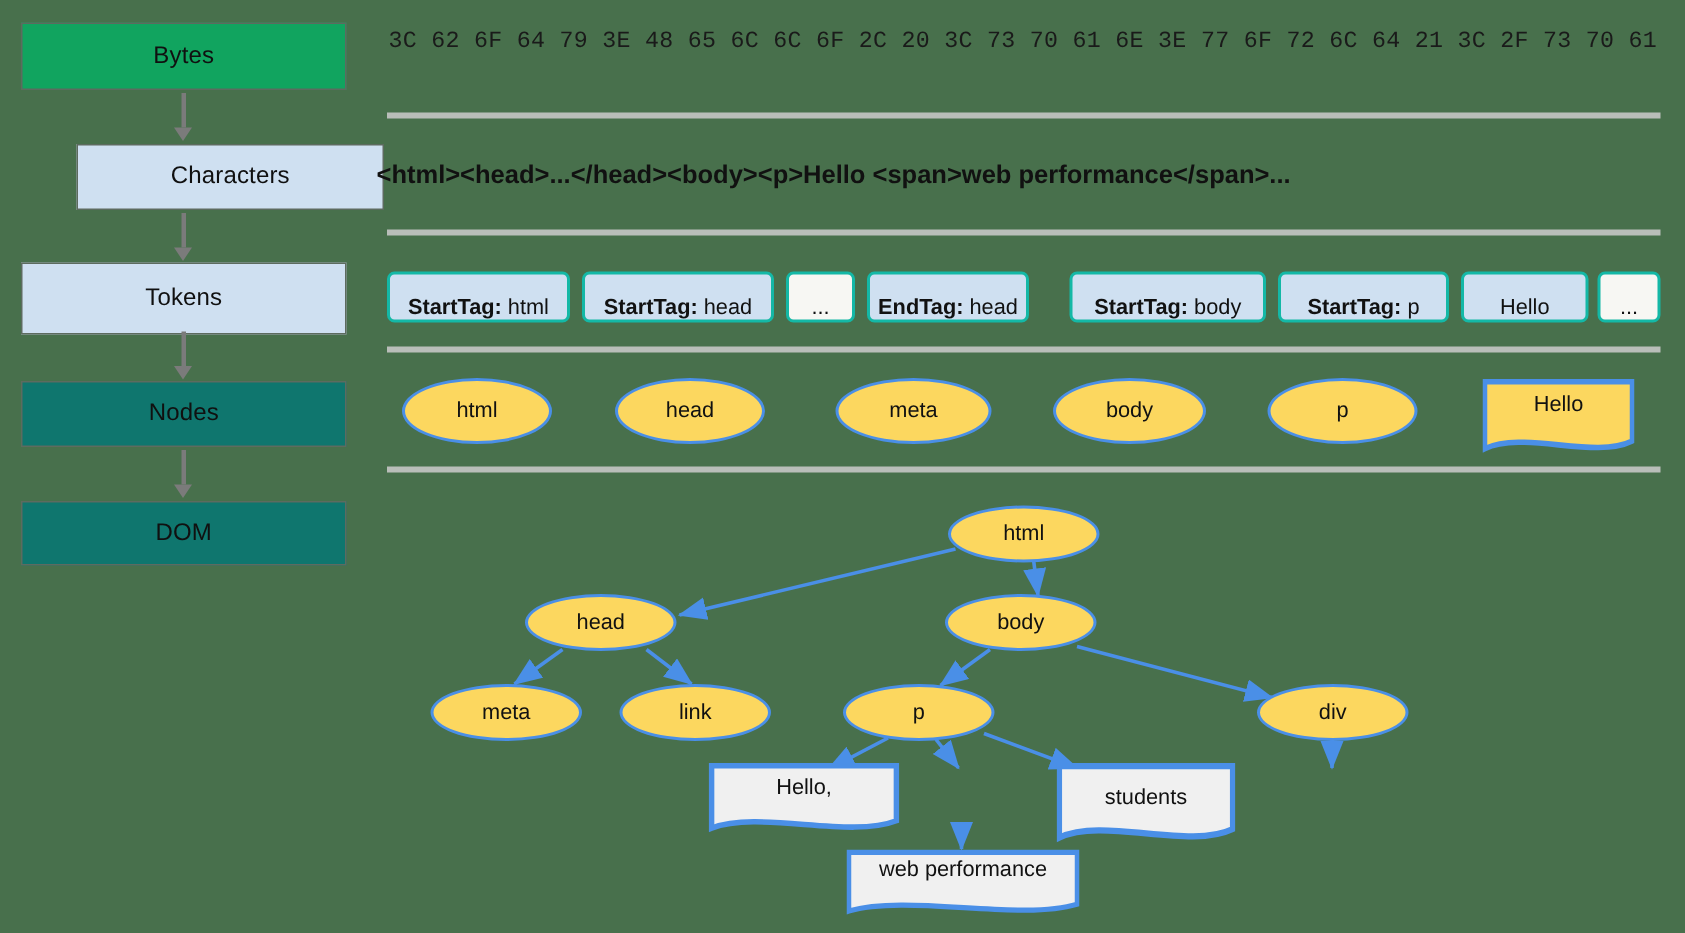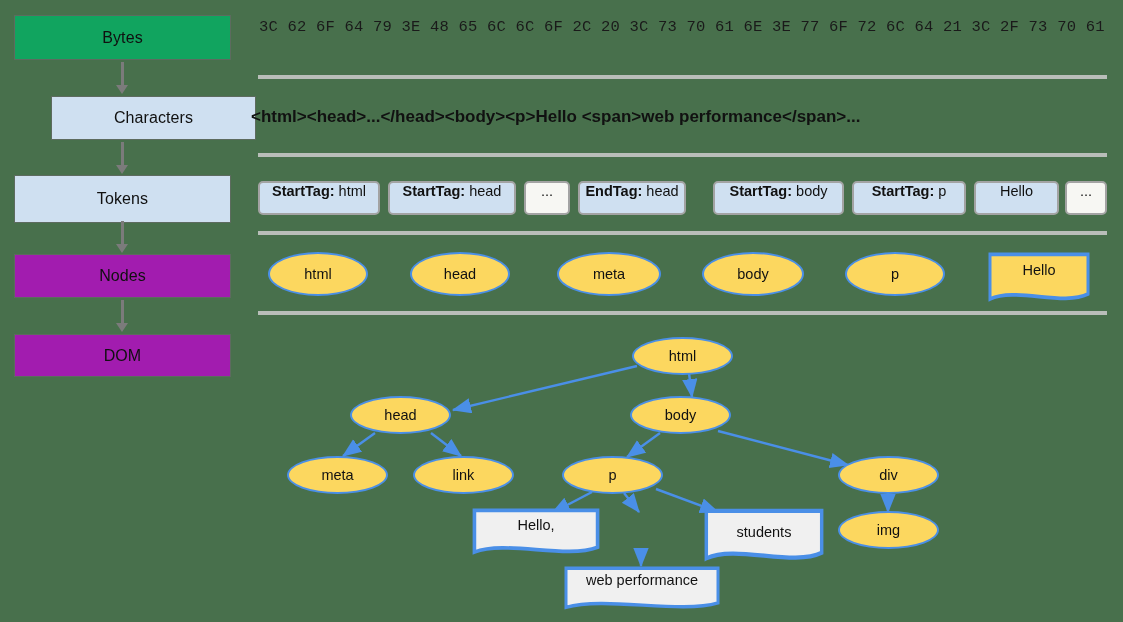--- a/index.html
+++ b/index.html
@@ -29,21 +29,21 @@
     border: 1px solid #5d6b5f;
     display: flex;
     align-items: center;
     justify-content: center;
     font-size: 16px;
     color: #101010;
     letter-spacing: .1px;
   }
   .pipe-box.green  { background: #11a45f; }
   .pipe-box.blue   { background: #cfe0f1; }
-  .pipe-box.yellow { background: #a21caf; }
+  .pipe-box.yellow { background: #0f766e; }
 
   .pipe-arrow {
     position: absolute;
     width: 20px;
     display: flex;
     flex-direction: column;
     align-items: center;
   }
   .pipe-arrow .shaft {
     width: 3px;
@@ -78,25 +78,25 @@
     font-weight: bold;
     color: #111111;
     white-space: nowrap;
   }
 
   
   .token {
     position: absolute;
     box-sizing: border-box;
     height: 34px;
-    border: 2px solid #a3a3a3;
+    border: 2px solid #14b8a6;
     border-radius: 5px;
     background: #cfe0f1;
     display: flex;
-    align-items: flex-start;
+    align-items: flex-end;
     justify-content: center;
     font-size: 14.5px;
     color: #111;
     white-space: nowrap;
   }
   .token.plain { background: #f7f7f3; }
   .token b { font-weight: bold; margin-right: 4px; }
 
   
   .ellipse {
@@ -299,23 +299,20 @@
       <path d="M2,2 L104,2 L104,32 C78,42 28,26 2,36 Z" fill="#f0f0f0" stroke="#4a8fe7" stroke-width="3"></path>
     </svg>
     <span>Hello,</span>
   </div>
   <div class="note" style="left:704px; top:508px; width:120px; height:40px; padding-top:16px;">
     <svg viewBox="0 0 104 40" preserveAspectRatio="none">
       <path d="M2,2 L102,2 L102,32 C77,42 27,26 2,36 Z" fill="#f0f0f0" stroke="#4a8fe7" stroke-width="3"></path>
     </svg>
     <span>students</span>
   </div>
-  <div class="ellipse" style="left:838px; top:511px; width:101px; height:38px;">
-    <span>img</span>
-  </div>
   <div class="note" style="left:564px; top:566px; width:156px; height:40px; padding-top:6px;">
     <svg viewBox="0 0 156 40" preserveAspectRatio="none">
       <path d="M2,2 L154,2 L154,32 C116,42 41,26 2,36 Z" fill="#f0f0f0" stroke="#4a8fe7" stroke-width="3"></path>
     </svg>
     <span>web performance</span>
   </div>
 
 </div>
 
 </body></html>

